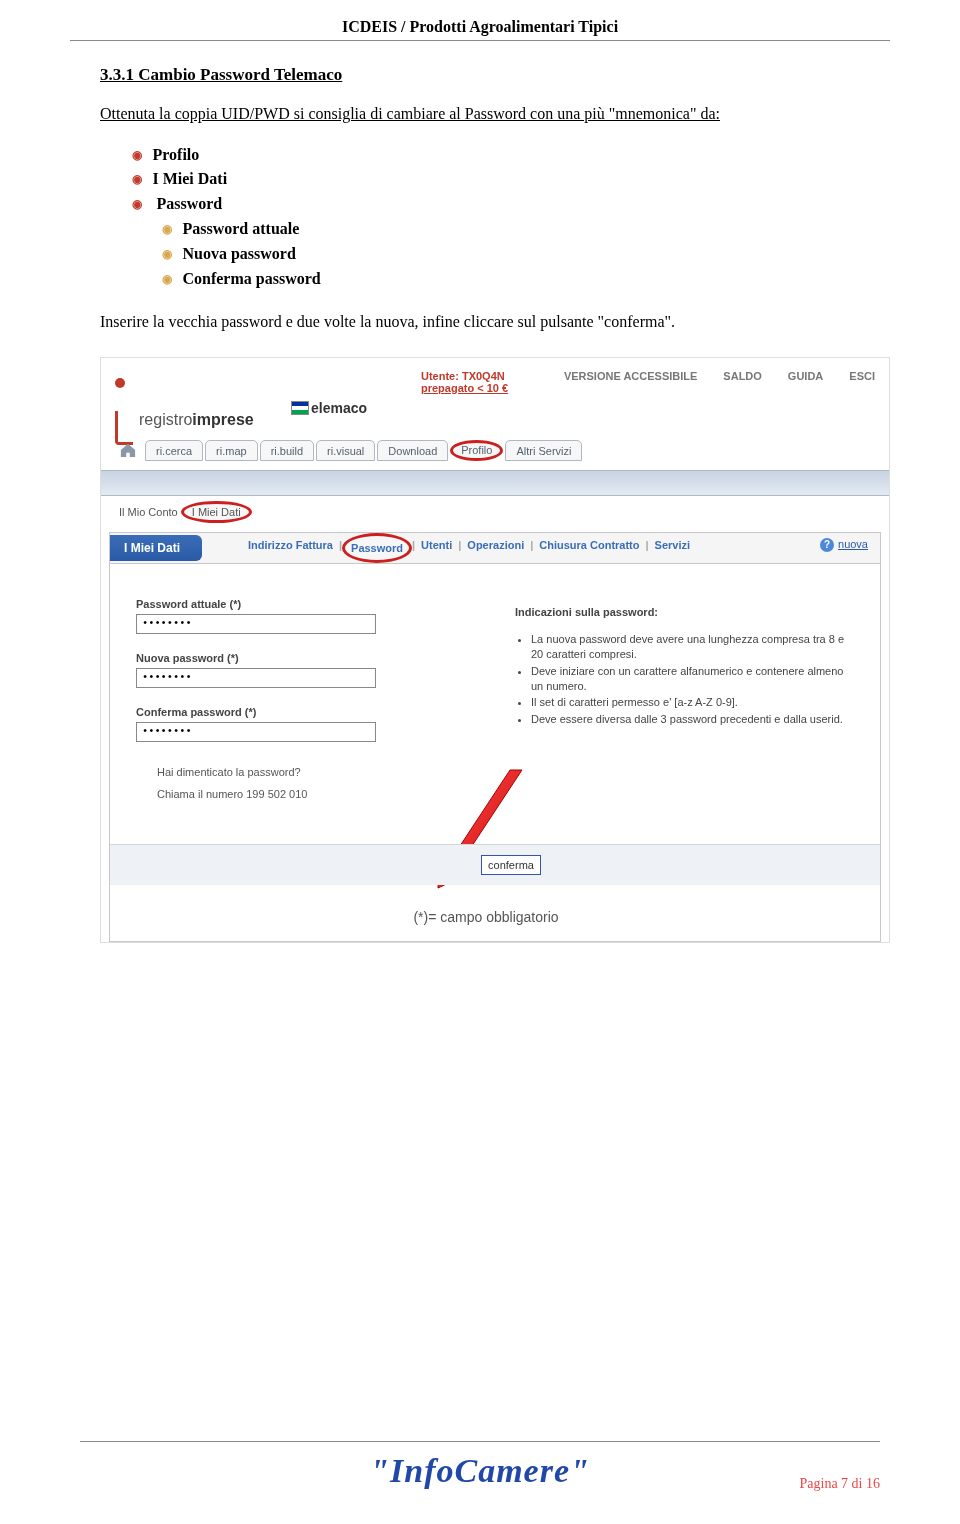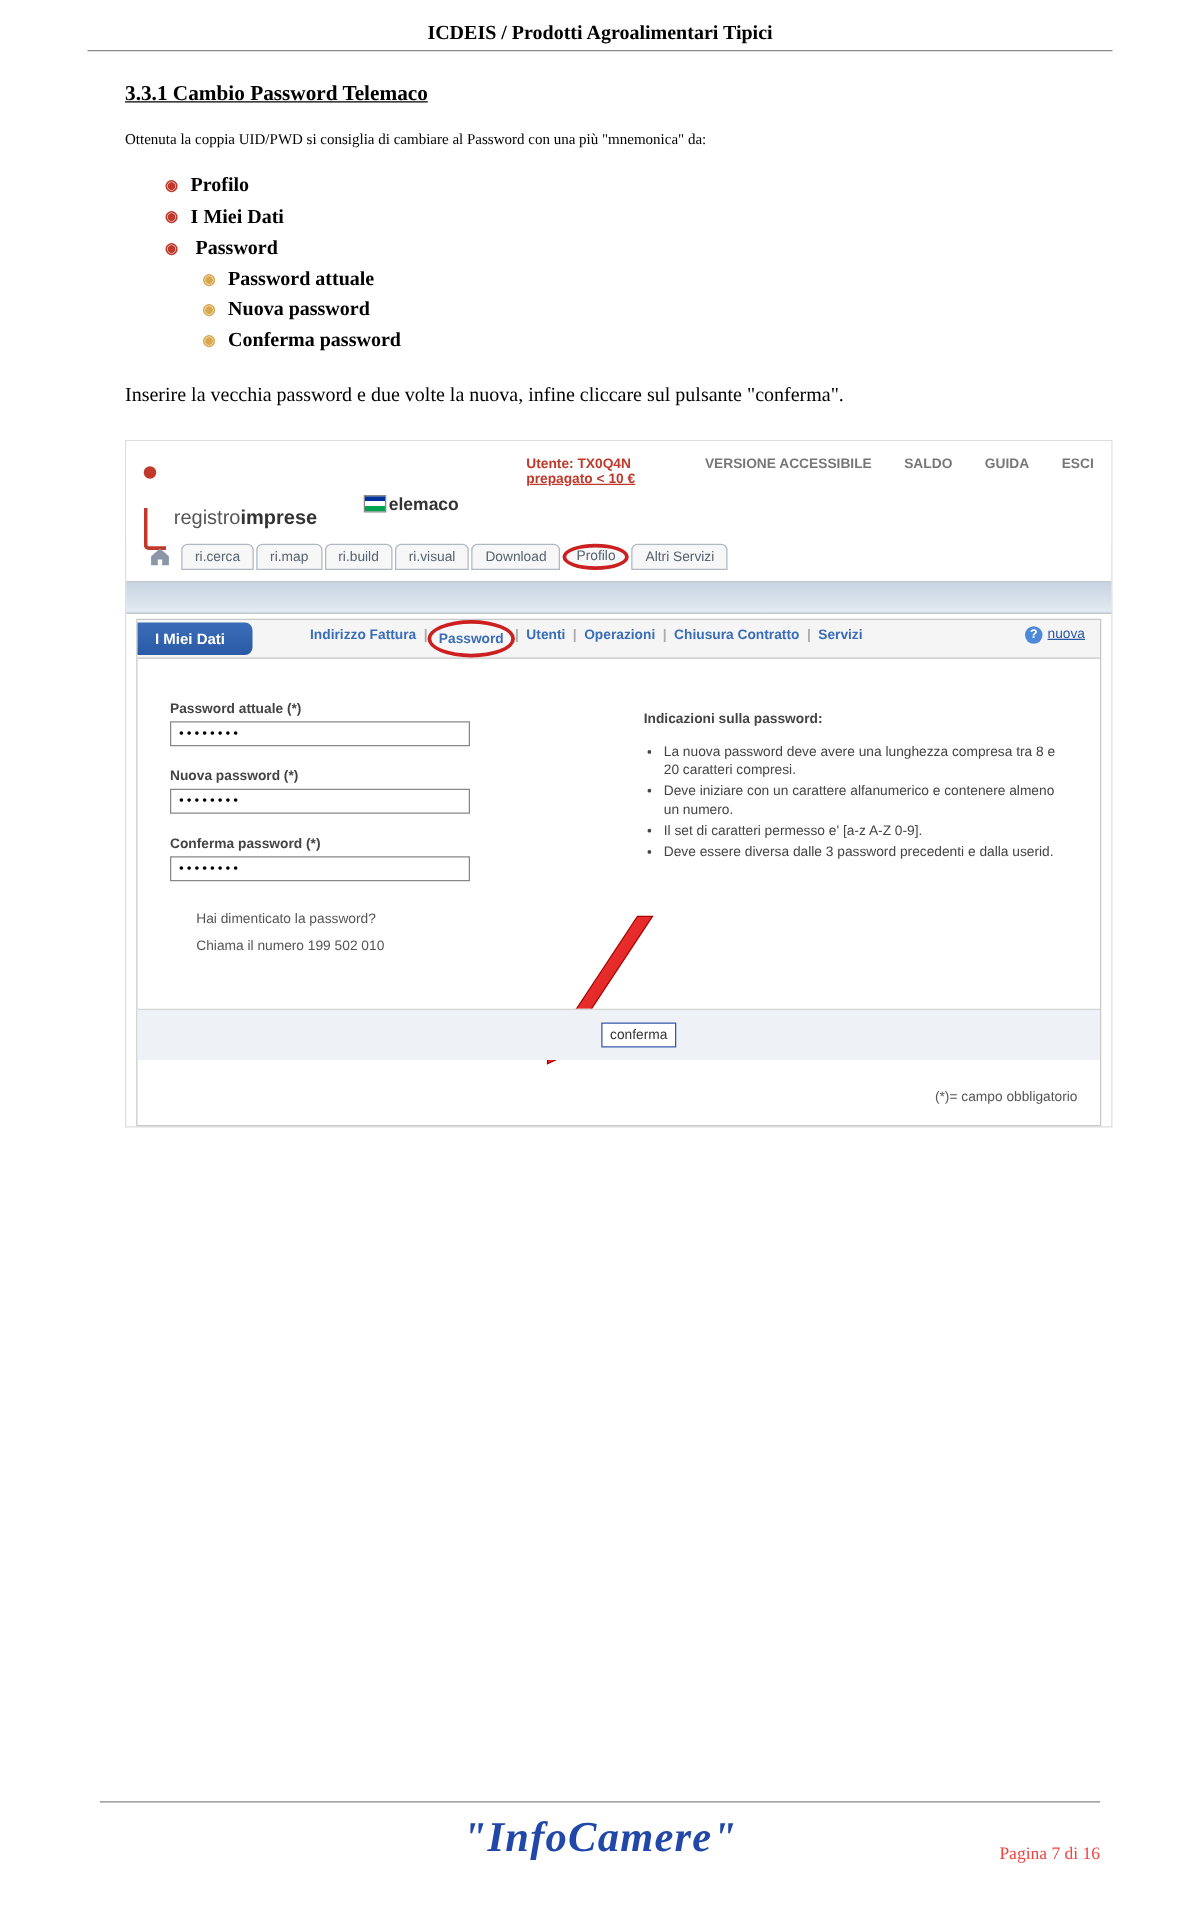--- a/index.html
+++ b/index.html
@@ -26,23 +26,24 @@
   .content {
     padding: 0 100px;
   }
   .section-title {
     font-size: 17px;
     font-weight: bold;
     text-decoration: underline;
     margin-bottom: 18px;
   }
   .para {
-    font-size: 12px;
+    font-size: 16px;
     line-height: 1.35;
     margin-bottom: 18px;
+    text-decoration: underline;
   }
   ul.lvl1 {
     list-style: none;
     padding-left: 32px;
     margin-bottom: 20px;
   }
   ul.lvl1 > li {
     font-size: 16px;
     font-weight: bold;
     line-height: 1.55;
@@ -238,22 +239,22 @@
   .confirm-btn {
     display: inline-block;
     border: 1px solid #3355aa;
     padding: 3px 6px;
     font-size: 11px;
     background: #fff;
     color: #333;
     margin-left: 32px;
   }
   .mand-note {
-    text-align: right; padding: 24px 18px 16px 0;
-    font-size: 11px; color: #555;
+    text-align: center; padding: 24px 18px 16px 0;
+    font-size: 14px; color: #555;
   }
   .arrow {
     position: absolute;
     left: 300px; top: 200px;
     pointer-events: none;
   }
 
   
   .footer {
     position: absolute;
@@ -341,20 +342,24 @@
         <div class="nav-item">ri.map</div>
         <div class="nav-item">ri.build</div>
         <div class="nav-item">ri.visual</div>
         <div class="nav-item">Download</div>
         <div class="nav-item circ-red">Profilo</div>
         <div class="nav-item">Altri Servizi</div>
       </div>
     </div>
     <div class="shot-band"></div>
 
+    <div class="mio-row">
+      <span>Il Mio Conto</span>
+      <span class="circ-red">I Miei Dati</span>
+    </div>
 
     <div class="panel">
       <div class="panel-head">
         <div class="panel-title">I Miei Dati</div>
         <div class="panel-tabs">
           <span>Indirizzo Fattura</span>
             <span class="sep">|</span>
           <span class="circ-red">Password</span>
             <span class="sep">|</span>
           <span>Utenti</span>

